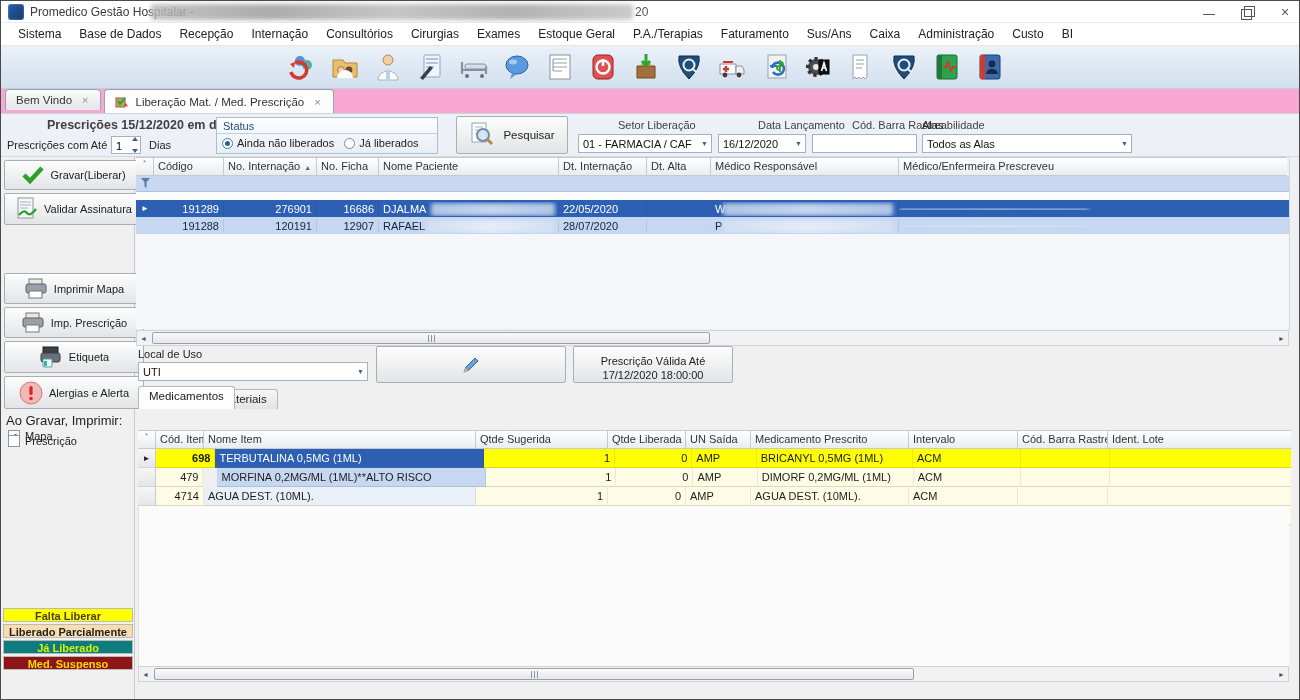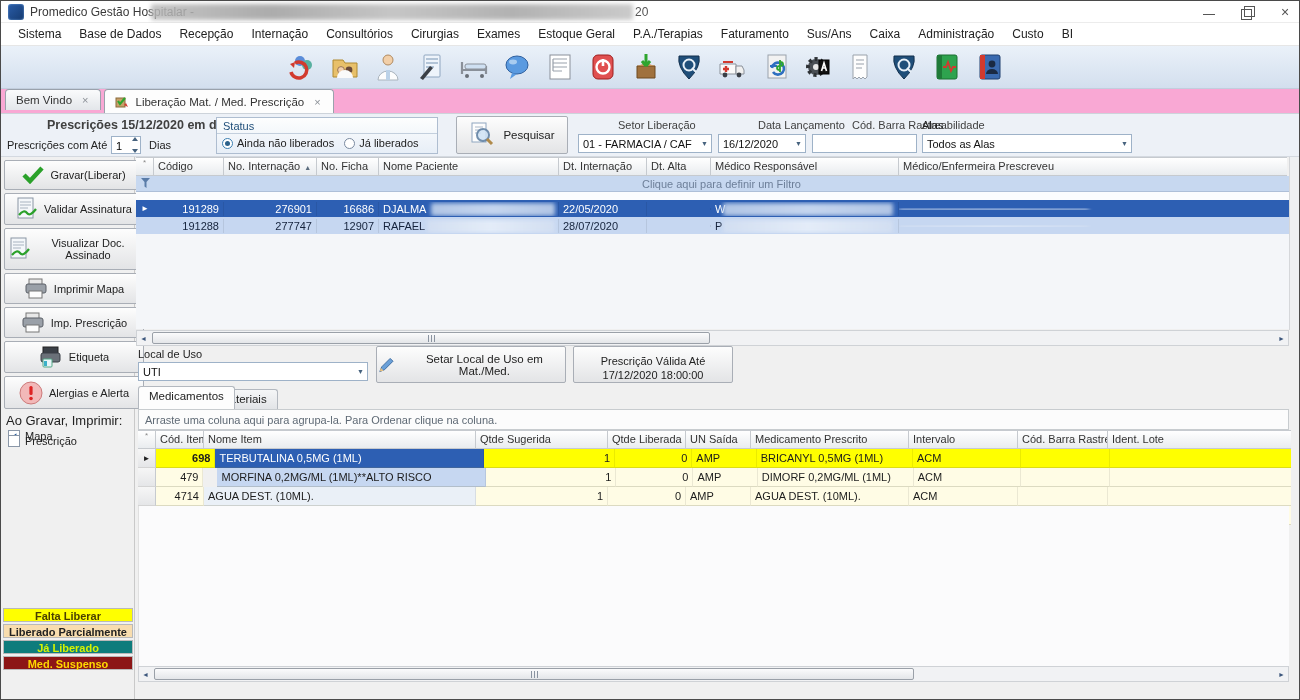--- a/index.html
+++ b/index.html
@@ -378,28 +378,20 @@
       <span>Gravar(Liberar)</span>
     </button>
     <button class="btn side-btn" style="top:36px; height:32px;">
       <svg width="22" height="24" viewBox="0 0 22 24">
           <rect x="2" y="1" width="15" height="20" fill="#f4f7fa" stroke="#8a96a4"></rect>
           <path d="M4 5 h11 M4 8 h11 M4 11 h8" stroke="#a8b4c0" stroke-width="1.1"></path>
           <path d="M3 18 q5 -6 8 -2 t9 -4" stroke="#2aa12a" stroke-width="2.2" fill="none"></path>
         </svg>
       <span>Validar Assinatura</span>
     </button>
-    <button class="btn side-btn" style="top:71px; height:42px;">
-      <svg width="22" height="24" viewBox="0 0 22 24">
-          <rect x="2" y="1" width="15" height="20" fill="#f4f7fa" stroke="#8a96a4"></rect>
-          <path d="M4 5 h11 M4 8 h11 M4 11 h8" stroke="#a8b4c0" stroke-width="1.1"></path>
-          <path d="M3 18 q5 -6 8 -2 t9 -4" stroke="#2aa12a" stroke-width="2.2" fill="none"></path>
-        </svg>
-      <span>Visualizar Doc. Assinado</span>
-    </button>
     <button class="btn side-btn" style="top:116px; height:31px;">
       <svg width="24" height="22" viewBox="0 0 24 22">
           <rect x="5" y="1" width="13" height="6" fill="#e8e8e8" stroke="#777"></rect>
           <rect x="2" y="6" width="20" height="9" rx="2" fill="#9aa0a8" stroke="#5a5f66"></rect>
           <rect x="5" y="13" width="13" height="7" fill="#fdfdfd" stroke="#777"></rect>
         </svg>
       <span>Imprimir Mapa</span>
     </button>
     <button class="btn side-btn" style="top:150px; height:31px;">
       <svg width="24" height="22" viewBox="0 0 24 22">
@@ -452,40 +444,39 @@
       <div class="hcell" style="width:180px;">Nome Paciente</div>
       <div class="hcell" style="width:88px;">Dt. Internação</div>
       <div class="hcell" style="width:64px;">Dt. Alta</div>
       <div class="hcell" style="width:188px;">Médico Responsável</div>
       <div class="hcell" style="width:388px; border-right:none;">Médico/Enfermeira Prescreveu</div>
     </div>
     <div class="p-filterrow">
       <div class="ind"><svg width="9" height="10" viewBox="0 0 9 10">
             <path d="M0 0 h9 l-3.5 4 v6 l-2 -1.5 v-4.5 z" fill="#5a7ca8"></path>
           </svg></div>
-      <div class="p-filterhint">Clique aqui para definir um Filtro</div>
     </div>
     <div style="height:8px; background:#fbfcfe;"></div>
     <div class="p-row sel">
       <div class="ind">►</div>
       <div class="cell num" style="width:70px;">191289</div>
       <div class="cell num" style="width:93px;">276901</div>
       <div class="cell num" style="width:62px;">16686</div>
       <div class="cell" style="width:180px; position:relative;"><span>DJALMA</span><span class="redact" style="position:absolute; left:52px; top:1px; width:124px; height:13px; background:linear-gradient(90deg,#b8cbe8,#cddcf2,#b8cbe8); opacity:.95;"></span></div>
       <div class="cell" style="width:88px;">22/05/2020</div>
       <div class="cell" style="width:64px;"></div>
       <div class="cell" style="width:188px; position:relative;"><span>W</span><span class="redact" style="position:absolute; left:12px; top:1px; width:170px; height:13px; background:linear-gradient(90deg,#b8cbe8,#cddcf2,#b8cbe8); opacity:.95;"></span></div>
       <div class="cell" style="width:388px; position:relative; border-right:none;">
           <span class="redact" style="position:absolute; left:0; top:1px; width:190px; height:13px; background:linear-gradient(90deg,#b8cbe8,#cddcf2,#b8cbe8); opacity:.95;"></span>
         </div>
     </div>
     <div class="p-row alt">
       <div class="ind"></div>
       <div class="cell num" style="width:70px;">191288</div>
-      <div class="cell num" style="width:93px;">277747</div>
+      <div class="cell num" style="width:93px;">120191</div>
       <div class="cell num" style="width:62px;">12907</div>
       <div class="cell" style="width:180px; position:relative;"><span>RAFAEL</span><span class="redact" style="position:absolute; left:48px; top:1px; width:128px; height:13px; background:linear-gradient(90deg,#d3dff2,#e6eef9,#d3dff2); opacity:.95;"></span></div>
       <div class="cell" style="width:88px;">28/07/2020</div>
       <div class="cell" style="width:64px;"></div>
       <div class="cell" style="width:188px; position:relative;"><span>P</span><span class="redact" style="position:absolute; left:12px; top:1px; width:170px; height:13px; background:linear-gradient(90deg,#d3dff2,#e6eef9,#d3dff2); opacity:.95;"></span></div>
       <div class="cell" style="width:388px; position:relative; border-right:none;">
           <span class="redact" style="position:absolute; left:0; top:1px; width:190px; height:13px; background:linear-gradient(90deg,#d3dff2,#e6eef9,#d3dff2); opacity:.95;"></span>
         </div>
     </div>
     <div style="height:95px; background:#f4f6f9;"></div>
@@ -503,36 +494,34 @@
   <span class="localuso-label">Local de Uso</span>
   <div class="combo" style="left:137px; top:361px; width:230px; position:absolute;">
     <span>UTI</span>
     <span class="caret">▼</span>
   </div>
   <button class="btn setar-btn">
     <svg width="20" height="20" viewBox="0 0 20 20">
         <path d="M3 17 l2 -5 l9 -9 l3 3 l-9 9 z" fill="#6aa0d8" stroke="#3a6aa0"></path>
         <path d="M3 17 l4 -1 l-3 -3 z" fill="#e8c080"></path>
       </svg>
-    <span>Setar Local de Uso em Mat./Med.</span>
   </button>
   <div class="btn validade">
     <svg width="28" height="28" viewBox="0 0 28 28">
         <circle cx="14" cy="14" r="13" fill="#4a90d9" stroke="#2a66a8"></circle>
         <path d="M9 8 h10 v11 a2 2 0 0 1 -2 2 h-6 a2 2 0 0 1 -2 -2 z M11 8 v-2 M17 8 v-2" fill="#fff" stroke="#fff"></path>
       </svg>
     <span>
       <span>Prescrição Válida Até</span><br>
       <span>17/12/2020 18:00:00</span>
     </span>
   </div>
 
   <div class="itab active" style="left:137px;">Medicamentos</div>
   <div class="itab inactive" style="left:208px;">Materiais</div>
-  <div class="grouphint">Arraste uma coluna aqui para agrupa-la. Para Ordenar clique na coluna.</div>
 
   <div class="items">
     <div class="grid-hdr" style="height:19px;">
       <div class="ind hdr-ind">*</div>
       <div class="hcell" style="width:48px;">Cód. Item</div>
       <div class="hcell" style="width:272px;">Nome Item</div>
       <div class="hcell" style="width:132px;">Qtde Sugerida</div>
       <div class="hcell" style="width:78px;">Qtde Liberada</div>
       <div class="hcell" style="width:65px;">UN Saída</div>
       <div class="hcell" style="width:158px;">Medicamento Prescrito</div>

